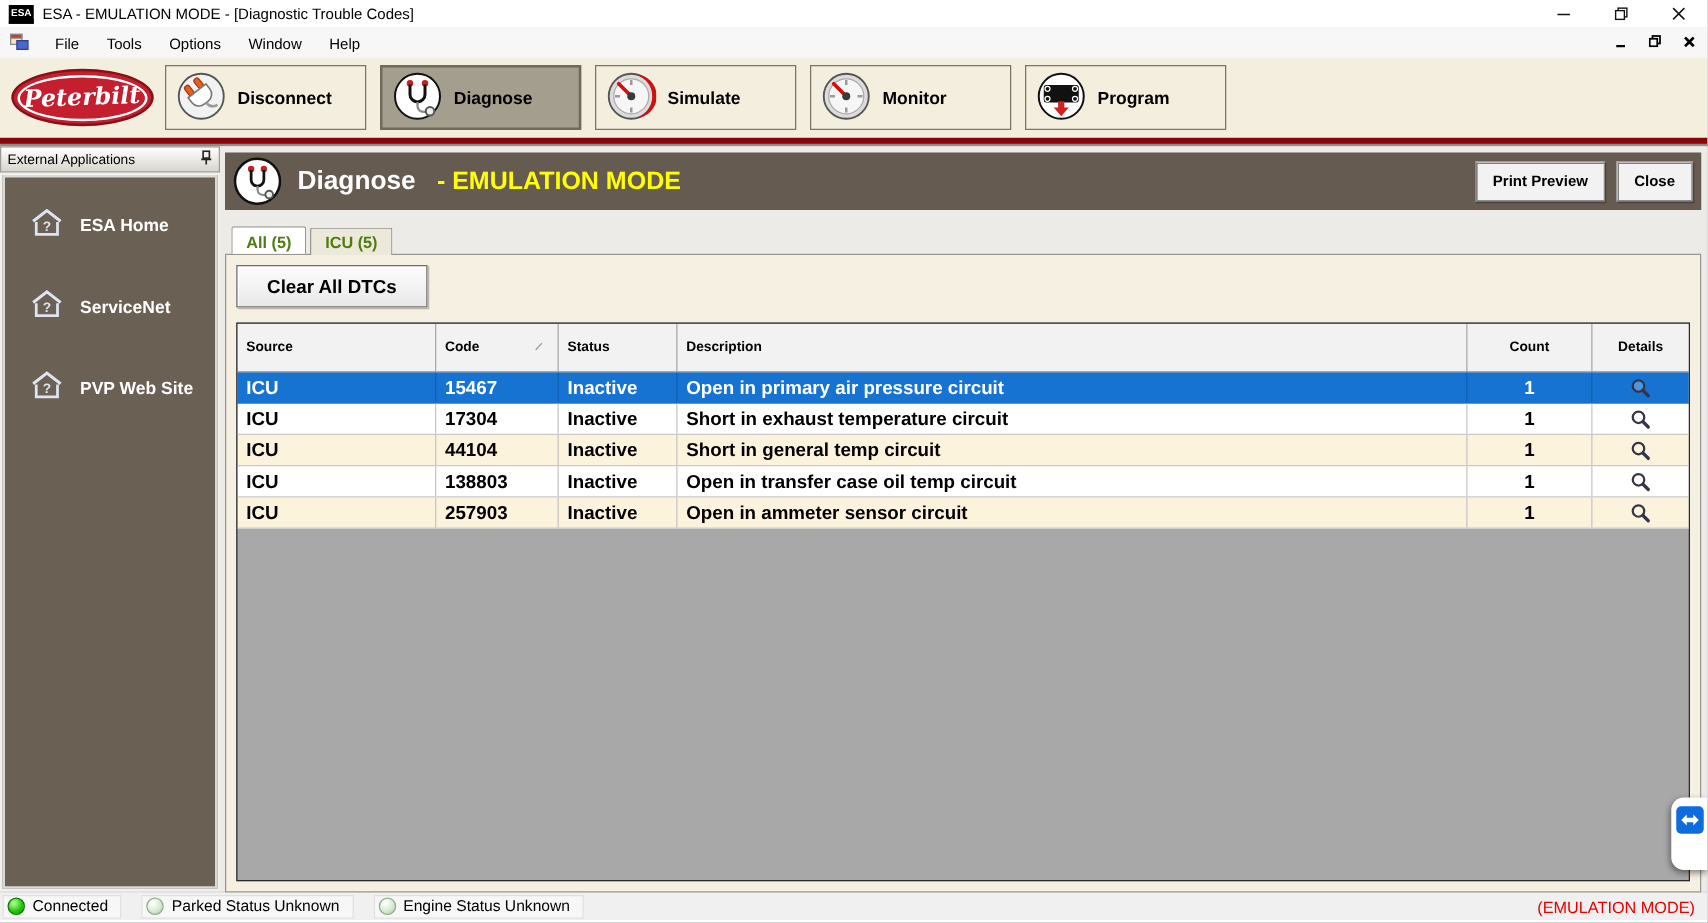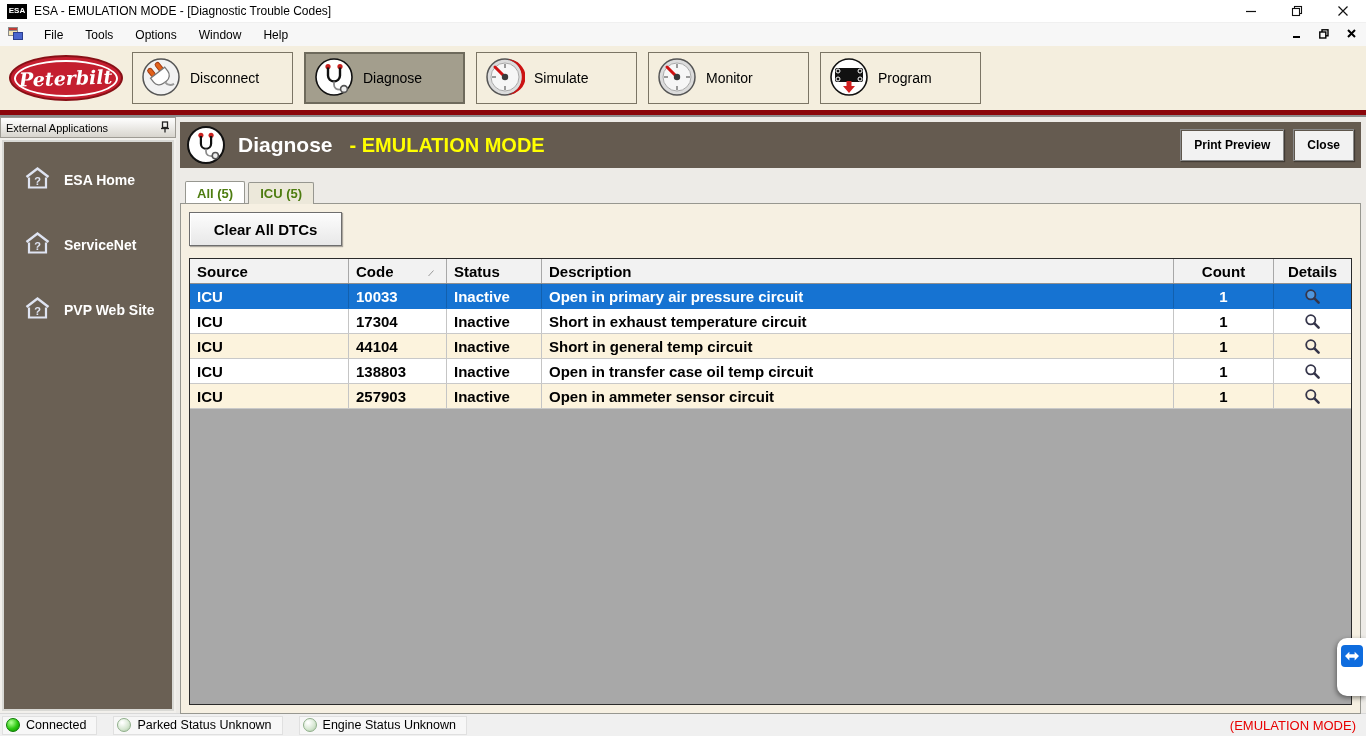--- a/index.html
+++ b/index.html
@@ -19,21 +19,21 @@
   .menu-item { padding:3px 11px; font-size:12px; }
   .mdi-controls { margin-left:auto; display:flex; gap:18px; padding-right:10px; font-weight:bold; align-items:center; }
   .mdi-btn { font-size:11px; line-height:11px; }
 
   
   .toolbar { height:64px; background:#F4EEDE; display:flex; align-items:center; position:relative; }
   .logo { position:absolute; left:9px; top:9px; width:114px; height:46px; background:#C41E2F; border:2px solid #871016; border-radius:50%; display:flex; align-items:center; justify-content:center; }
   .logo-inner { width:104px; height:37px; border:2px solid #fff; border-radius:50%; display:flex; align-items:center; justify-content:center; }
   .logo-text { font-family:"DejaVu Serif", serif; font-style:italic; font-weight:bold; color:#fff; font-size:19px; transform:rotate(-2deg); }
   .tb-buttons { display:flex; gap:11px; margin-left:132px; }
-  .tb-btn { width:161px; height:52px; border:1px solid #7B7565; background:#F4EEDE; display:flex; align-items:center; gap:9px; padding-left:8px; font-weight:normal; font-size:14px; cursor:default; }
+  .tb-btn { width:161px; height:52px; border:1px solid #7B7565; background:#F4EEDE; display:flex; align-items:center; gap:9px; padding-left:8px; font-weight:bold; font-size:14px; cursor:default; }
   .tb-btn.active { background:#A39E8D; border:2px solid #6E6A5C; }
 
   
   .red-bar { height:7px; background:#8B060B; border-bottom:2px solid #8C8C8C; }
 
   
   .app-body { display:flex; height:596px; background:#EDEBE7; }
 
   .sidebar { width:182px; display:flex; flex-direction:column; background:#F2F0EC; }
   .side-header { height:21px; background:linear-gradient(#FFFFFF,#D8D5CE); border:1px solid #9E9B94; display:flex; align-items:center; padding:0 5px; font-size:11px;gap:23px; }
@@ -50,21 +50,21 @@
   .hdr-btn { background:#F2F2F2; border:1px solid #8A8A8A; box-shadow:1px 1px 0 #5E564C inset, 1px 1px 1px rgba(0,0,0,.35); font-weight:bold; font-size:12px; font-family:"Liberation Sans",sans-serif; padding:3px 13px; height:32px; }
 
   .tab-strip { display:flex; margin-top:13px; padding-left:5px; }
   .tab { font-weight:bold; font-size:13px; padding:3px 11px 2px 11px; background:#ECE8DA; border:1px solid #979790; border-bottom:none; border-radius:2px 2px 0 0; margin-right:3px; position:relative; top:1px; color:#4d7c0f; }
   .tab.active { background:#FFFFFF; z-index:2; padding-top:4px; top:0; }
 
   .content { flex:1; background:#F6F0E2; border:1px solid #979790; padding:8px; }
   .clear-btn { width:153px; height:34px; background:linear-gradient(#FDFDFD,#E8E8E8); border:1px solid #6E6E6E; box-shadow:1px 1px 0 #fff inset, 1px 1px 1px rgba(0,0,0,.3); font-weight:bold; font-size:15px; font-family:"Liberation Sans",sans-serif; }
 
   .grid { margin-top:12px; width:1163px; height:447px; border:1px solid #2A2A2A; background:#A8A8A8; overflow:hidden; }
-  .grid-header { display:flex; height:25px; background:#F2F2F2; border-bottom:1px solid #8F8F8F; font-weight:bold; font-size:15px; }
+  .grid-header { display:flex; height:39px; background:#F2F2F2; border-bottom:1px solid #8F8F8F; font-weight:bold; font-size:11px; }
   .gh-cell { padding:2px 7px; border-right:1px solid #A8A8A8; display:flex; align-items:center; }
   .grid-row { display:flex; height:25px; background:#FFFFFF; font-weight:bold; font-size:15px; border-bottom:1px solid #C9C9C9; }
   .grid-row.alt { background:#FCF3DD; }
   .grid-row.selected { background:#1673D2; color:#FFFFFF; border-bottom:1px solid #1673D2; }
   .grid-row.selected .gr-cell { border-right-color:#1260AE; }
   .gr-cell { padding:2px 7px; border-right:1px solid #C5C5C5; display:flex; align-items:center; white-space:nowrap; overflow:hidden; }
   .c-source { width:159px; } .c-code { width:98px; } .c-status { width:95px; }
   .c-desc { width:632px; } .c-count { width:100px; justify-content:center; } .c-details { width:77px; justify-content:center; border-right:none; }
   .sort-glyph { margin-left:auto; margin-right:4px; }
 
@@ -320,21 +320,21 @@
           <div class="gh-cell c-count">
               <span>Count</span>
             </div>
           <div class="gh-cell c-details">
               <span>Details</span>
             </div>
         </div>
 
         <div class="grid-row selected">
           <div class="gr-cell c-source">ICU</div>
-          <div class="gr-cell c-code">10033</div>
+          <div class="gr-cell c-code">15467</div>
           <div class="gr-cell c-status">Inactive</div>
           <div class="gr-cell c-desc">Open in primary air pressure circuit</div>
           <div class="gr-cell c-count">1</div>
           <div class="gr-cell c-details">
             <svg width="17" height="17" viewBox="0 0 17 17">
                 <circle cx="6.8" cy="6.8" r="4.6" fill="rgba(255,255,255,.25)" stroke="#35354A" stroke-width="1.8"></circle>
                 <line x1="10.4" y1="10.4" x2="14.6" y2="14.6" stroke="#35354A" stroke-width="2.6" stroke-linecap="round"></line>
               </svg>
           </div>
         </div>

